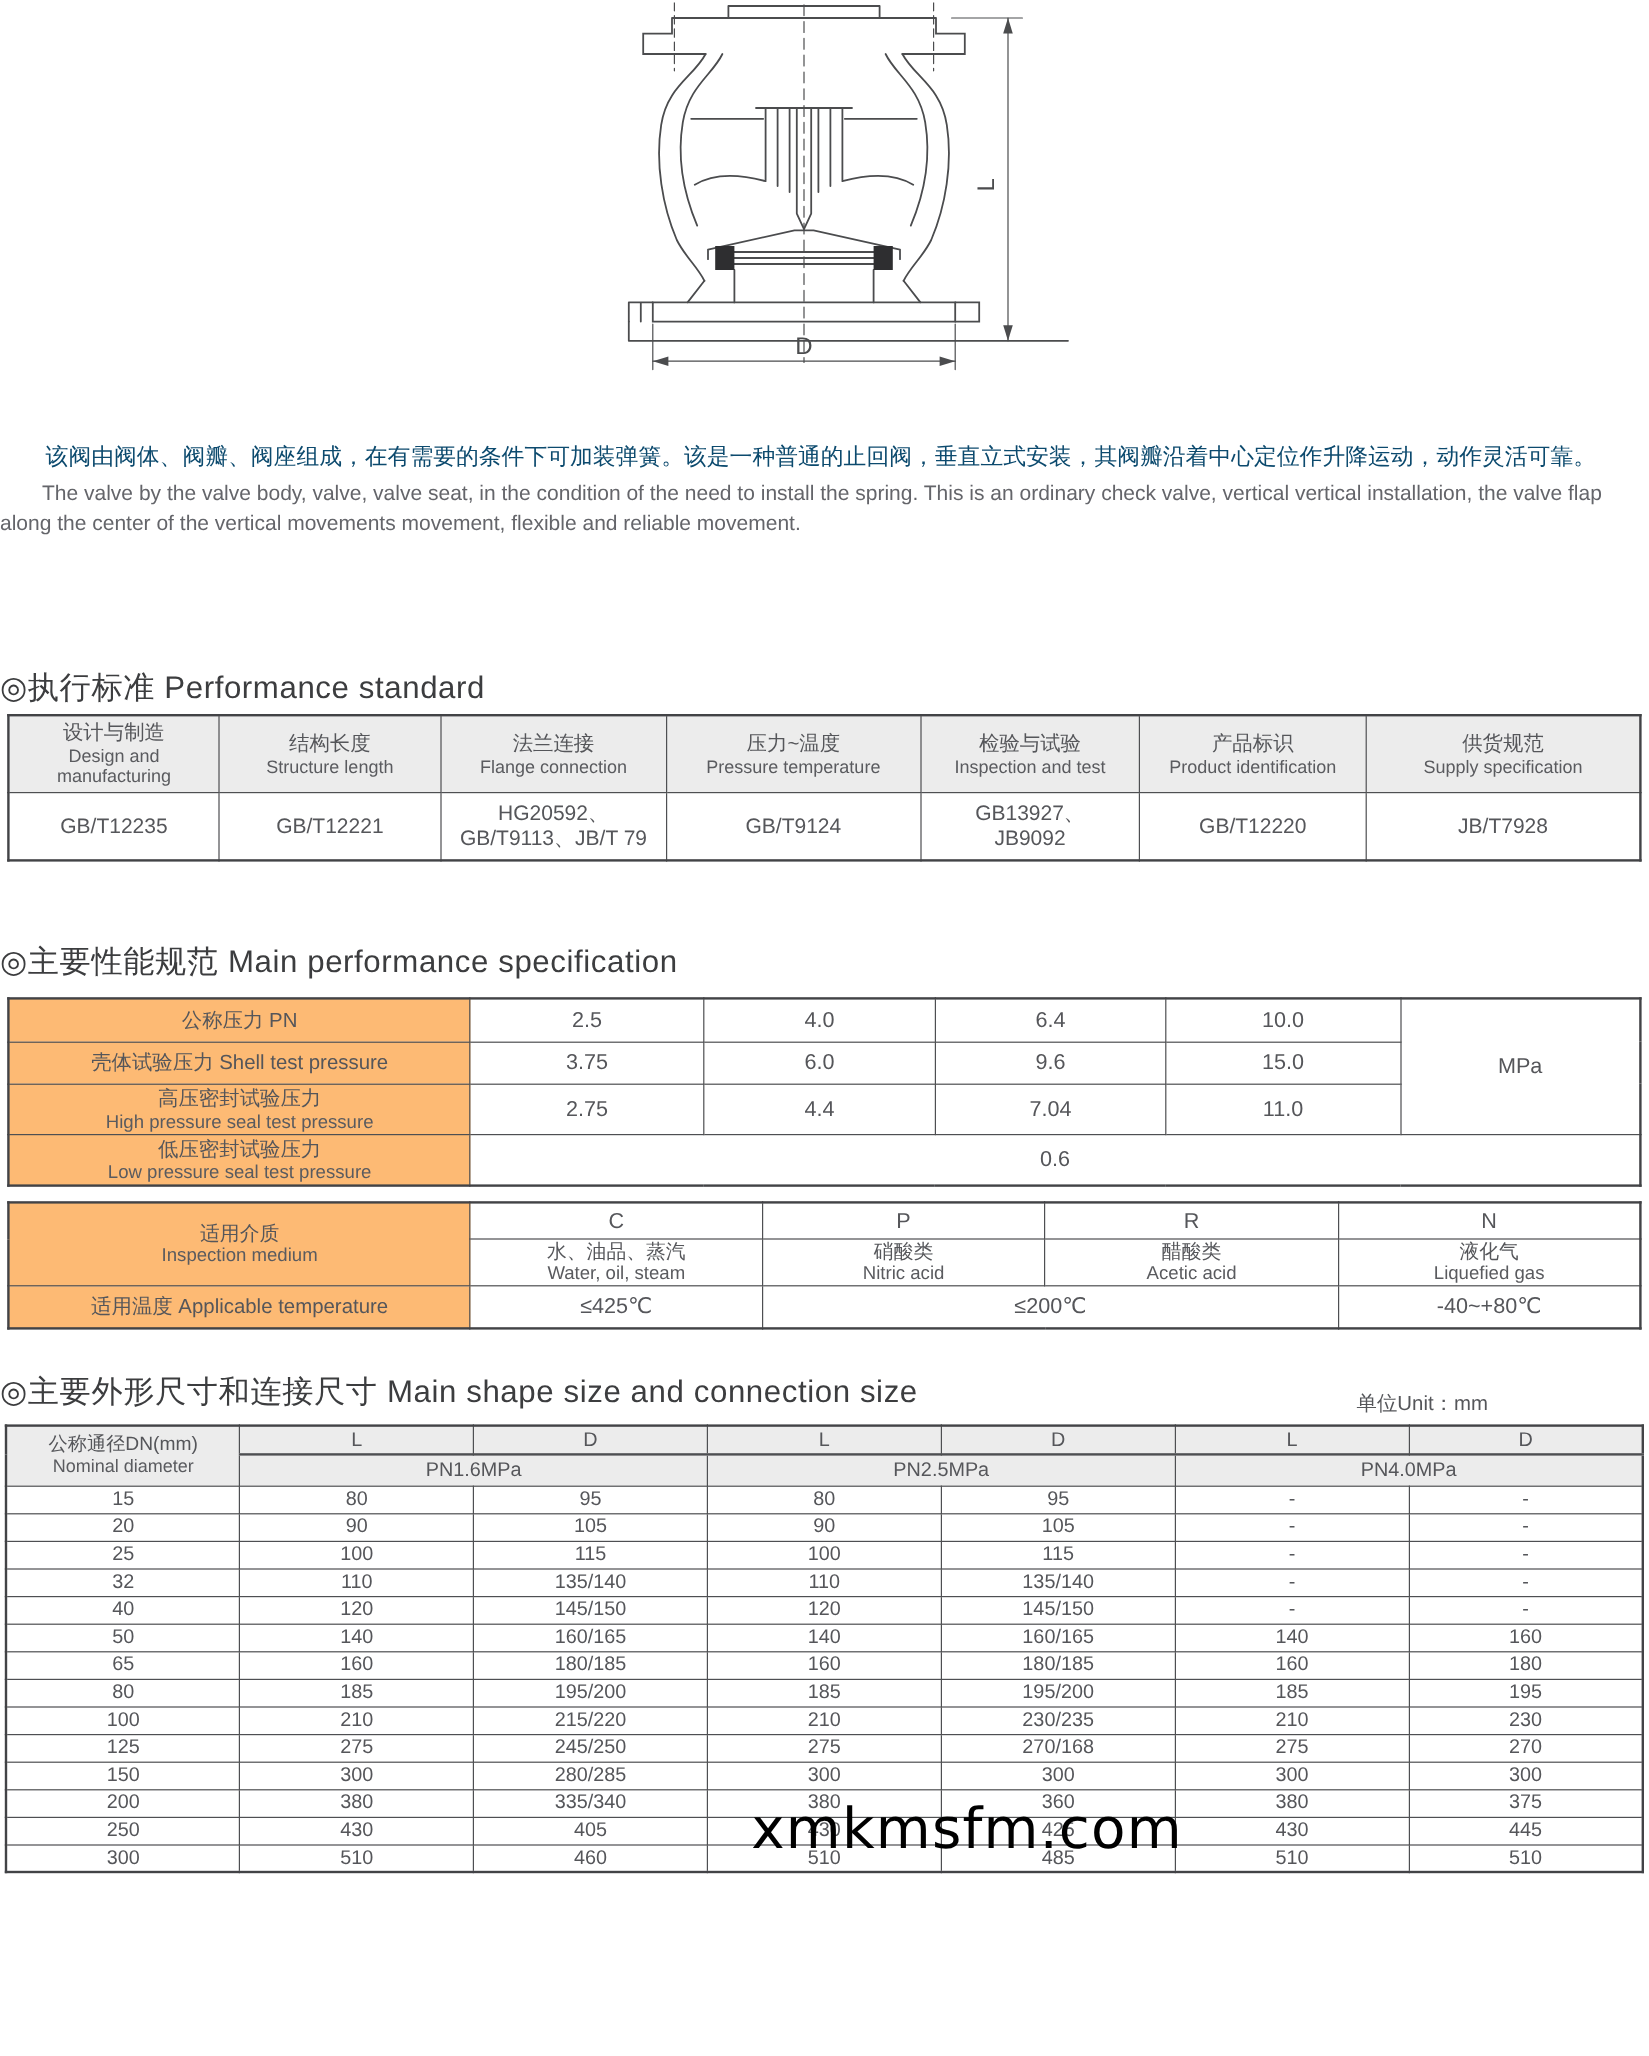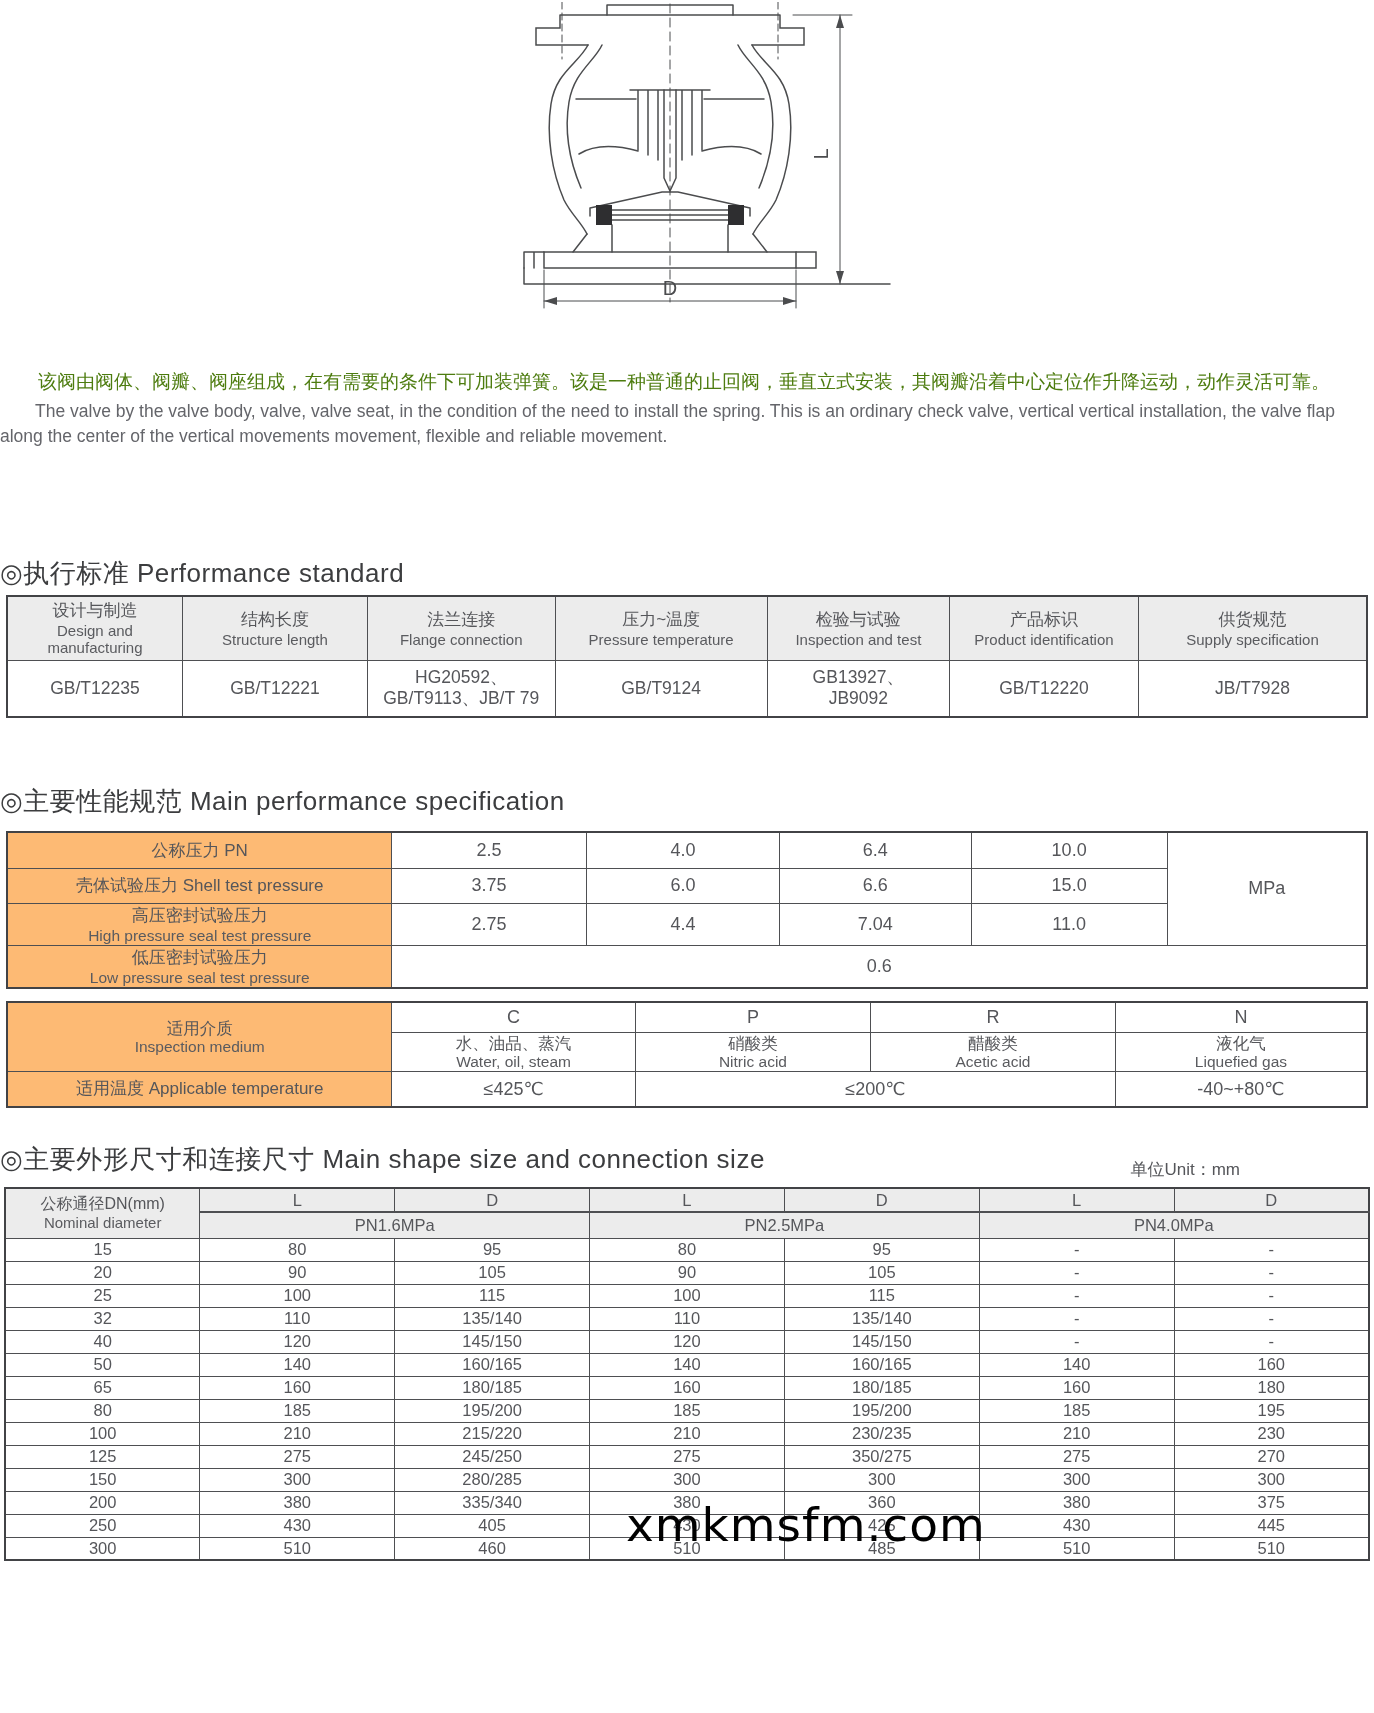--- a/index.html
+++ b/index.html
@@ -24,21 +24,21 @@
   
   .sec { position:absolute; left:0; width:1374px; }
   .sec-heading {
     font-size:26px;
     color:#3c3d3f;
     letter-spacing:0.5px;
     font-weight:500;
   }
 
   
-  .para-cn { margin-top:9px; font-size:19px; line-height:30px; color:#4d7c0f; text-indent:2em; }
+  .para-cn { margin-top:9px; font-size:19px; line-height:30px; color:#0c4a6e; text-indent:2em; }
   .para-en { margin-top:2px; font-size:17.5px; line-height:25px; color:#64656a; text-indent:2em; }
 
   
   table { border-collapse:collapse; table-layout:fixed; width:calc(100% - 12px); margin:0 6px; }
   td {
     border:1px solid #4e4f52;
     text-align:center;
     vertical-align:middle;
     font-size:17px;
     color:#55565a;
@@ -238,21 +238,21 @@
         <td>2.5</td>
         <td>4.0</td>
         <td>6.4</td>
         <td>10.0</td>
         <td rowspan="3">MPa</td>
       </tr>
       <tr class="r-shell">
         <td class="lbl">壳体试验压力 Shell test pressure</td>
         <td>3.75</td>
         <td>6.0</td>
-        <td>6.6</td>
+        <td>9.6</td>
         <td>15.0</td>
       </tr>
       <tr class="r-hseal">
         <td class="lbl">
           <span class="cn">高压密封试验压力</span>
           <span class="en">High pressure seal test pressure</span>
         </td>
         <td>2.75</td>
         <td>4.4</td>
         <td>7.04</td>
@@ -427,21 +427,21 @@
         <td>210</td>
         <td>230/235</td>
         <td>210</td>
         <td>230</td>
       </tr>
       <tr>
         <td>125</td>
         <td>275</td>
         <td>245/250</td>
         <td>275</td>
-        <td>350/275</td>
+        <td>270/168</td>
         <td>275</td>
         <td>270</td>
       </tr>
       <tr>
         <td>150</td>
         <td>300</td>
         <td>280/285</td>
         <td>300</td>
         <td>300</td>
         <td>300</td>

